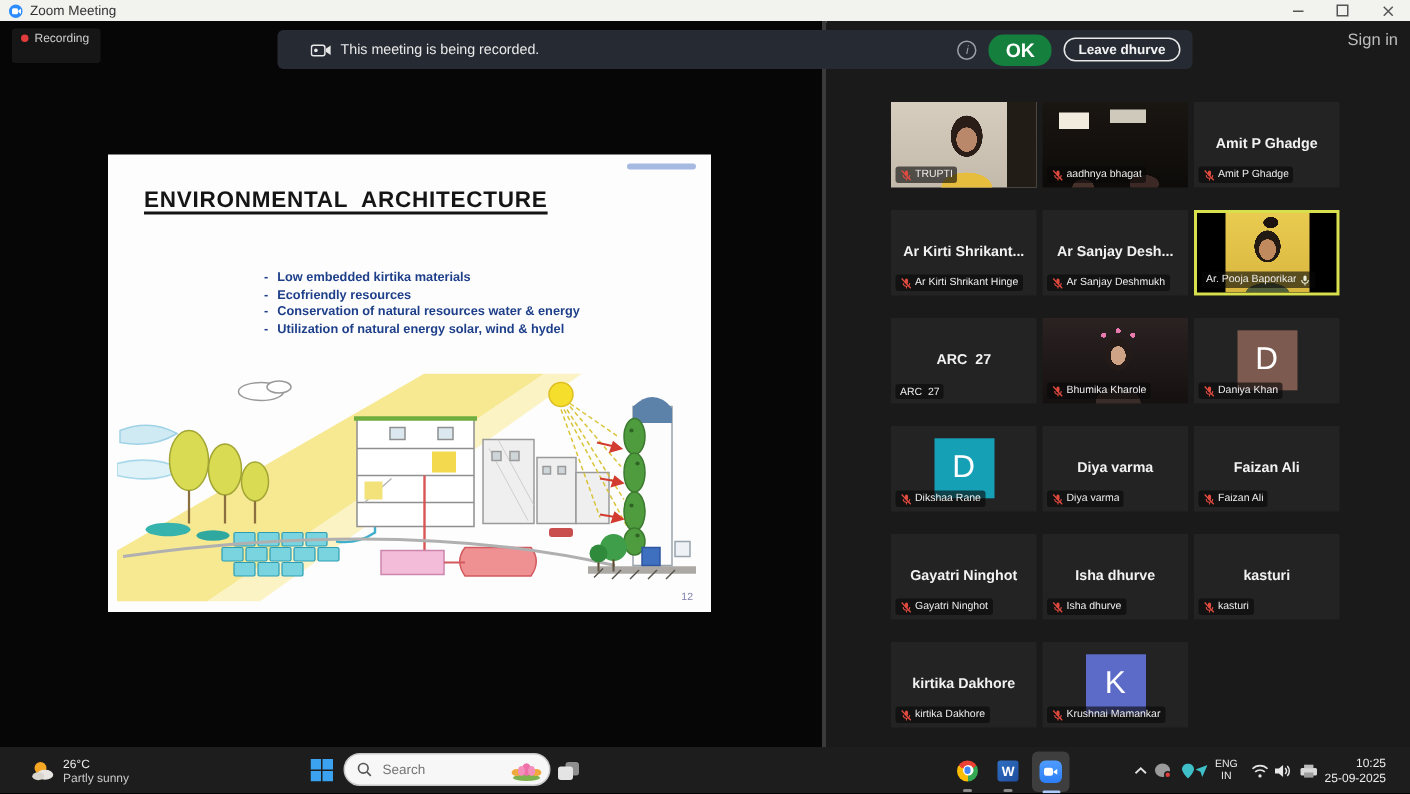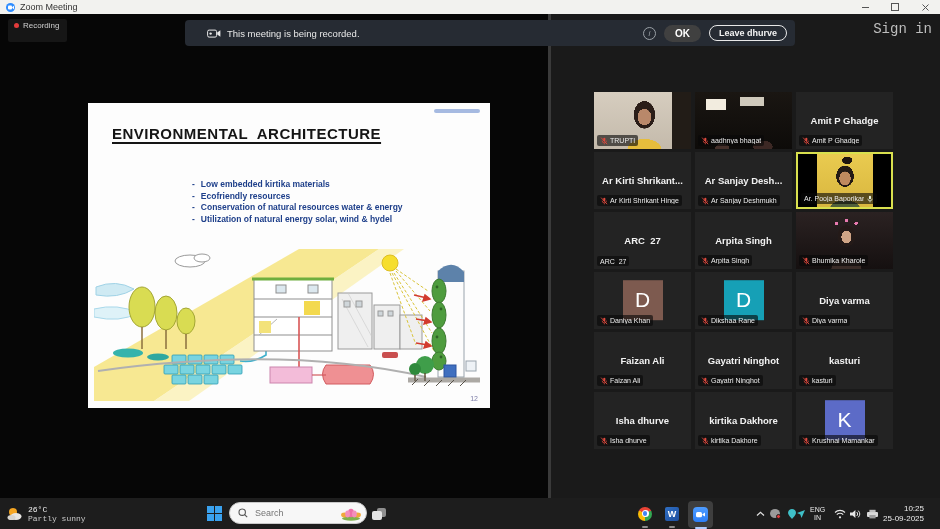--- a/index.html
+++ b/index.html
@@ -28,43 +28,43 @@
        display:flex;align-items:center;gap:4px;padding:2px 8px 12px 6px;}
   #recording-badge .dot{width:5px;height:5px;border-radius:50%;background:#e23b3b;}
   #recording-badge .txt{font-size:8px;color:#cfcfcf;}
 
   #banner{position:absolute;left:165px;top:20px;width:610px;height:26px;background:#262b33;
           border-radius:4px;display:flex;align-items:center;padding:0 8px 0 22px;box-sizing:border-box;gap:6px;margin-left:20px;}
   #banner .msg{font-size:9.5px;color:#e9e9e9;}
   #banner .right{margin-left:auto;display:flex;align-items:center;gap:8px;}
   .info-icon{width:11px;height:11px;border:1px solid #9aa0a6;border-radius:50%;color:#9aa0a6;
              font-size:8px;display:flex;align-items:center;justify-content:center;font-style:italic;}
-  .ok-btn{background:#404040;color:#fff;font-size:10px;font-weight:bold;border:none;
+  .ok-btn{background:#15803d;color:#fff;font-size:13px;font-weight:bold;border:none;
           border-radius:10px;padding:3px 11px;cursor:pointer;}
   .leave-btn{background:transparent;color:#f3f3f3;font-size:9px;font-weight:bold;
           border:1.5px solid #e8e8e8;border-radius:10px;padding:2px 9px;cursor:pointer;}
 
-  #signin{position:absolute;right:8px;top:21px;font-size:14px;color:#bdbdbd;cursor:pointer;font-family:Liberation Mono, monospace;}
+  #signin{position:absolute;right:8px;top:21px;font-size:11px;color:#bdbdbd;cursor:pointer;}
 
   
-  #slide{position:absolute;left:88px;top:103px;width:402px;height:305px;background:#fdfdfd;}
+  #slide{position:absolute;left:72px;top:103px;width:402px;height:305px;background:#fdfdfd;}
   #slide-watermark{position:absolute;top:6px;right:10px;width:46px;height:3.5px;background:#8aa4d8;
                    opacity:.75;border-radius:2px;filter:blur(.4px);}
   #slide-title{position:absolute;left:24px;top:22px;font-size:15px;font-weight:bold;color:#151515;
                letter-spacing:.5px;white-space:pre;text-decoration:underline;
                text-decoration-thickness:1.5px;text-underline-offset:3px;}
   #slide-bullets{position:absolute;left:104px;top:76px;}
   #slide-bullets .li{display:flex;gap:6px;font-size:8.5px;font-weight:bold;color:#1e3f8a;
                      line-height:11.5px;white-space:pre;}
   #page-num{position:absolute;right:12px;bottom:6px;font-size:7px;color:#7d7da8;}
   #illus{position:absolute;left:6px;top:146px;}
 
   
-  #grid{position:absolute;left:594px;top:92px;display:grid;
-        grid-template-columns:repeat(3,97px);grid-auto-rows:57px;gap:3px 4px;}
+  #grid{position:absolute;left:594px;top:68px;display:grid;
+        grid-template-columns:repeat(3,97px);grid-auto-rows:57px;gap:15px 4px;}
   .tile{position:relative;background:#232323;overflow:hidden;box-sizing:border-box;cursor:pointer;}
   .tile.active{border:2px solid #d9e04e;background:#000;}
   .center-name{position:absolute;left:0;right:0;top:50%;transform:translateY(-58%);
                text-align:center;font-size:9.5px;font-weight:bold;color:#f2f2f2;white-space:pre;}
   .avatar{position:absolute;left:50%;top:50%;transform:translate(-50%,-52%);width:40px;height:40px;
           display:flex;align-items:center;justify-content:center;font-size:21px;color:#fff;}
   .av-brown{background:#7d5a4f;}
   .av-teal{background:#16a0b6;}
   .av-indigo{background:#5c6bc7;}
   .chip{position:absolute;left:3px;bottom:3px;max-width:93%;display:flex;align-items:center;gap:2px;
@@ -98,21 +98,21 @@
   .v-pooja .portrait{display:block;width:56px;height:100%;margin:0 auto;background:
     radial-gradient(ellipse 9px 11px at 50% 46%, #c08a5e 62%, rgba(0,0,0,0) 63%),
     radial-gradient(ellipse 14px 17px at 50% 42%, #241a14 62%, rgba(0,0,0,0) 63%),
     radial-gradient(ellipse 8px 6px at 54% 12%, #1d140f 62%, rgba(0,0,0,0) 63%),
     radial-gradient(ellipse 24px 13px at 50% 103%, #51603a 62%, rgba(0,0,0,0) 63%),
     linear-gradient(#e9cb50,#d9b63e);}
 
   
   #taskbar{position:absolute;left:0;top:498px;width:940px;height:31px;background:#1d1d1d;}
   .tb-item{position:absolute;top:0;height:31px;display:flex;align-items:center;cursor:pointer;}
-  #weather{left:6px;gap:5px;font-family:Liberation Mono, monospace;}
+  #weather{left:20px;gap:5px;}
   #weather .lines{display:flex;flex-direction:column;line-height:9px;}
   #weather .temp{font-size:8px;color:#f0f0f0;}
   #weather .cond{font-size:8px;color:#c9c9c9;}
   #start{left:207px;}
   #search-pill{left:229px;top:4px;height:22px;width:138px;background:#f7f7f7;border:1px solid #c9c9c9;
       border-radius:11px;display:flex;align-items:center;padding:0 4px 0 8px;box-sizing:border-box;gap:5px;cursor:text;}
   #search-pill input{flex:1;border:none;outline:none;background:transparent;font-size:9px;color:#444;
       font-family:"Liberation Sans",sans-serif;min-width:0;}
   #taskview{left:372px;}
   .tv{position:relative;width:14px;height:12px;}
@@ -407,35 +407,20 @@
       <div class="tile t-name">
 
       <div class="center-name">ARC  27</div>
 
       <div class="chip">
 
         <span class="chip-text">ARC  27</span>
 
       </div>
     </div>
-      <div class="tile t-name">
-
-      <div class="center-name">Arpita Singh</div>
-
-      <div class="chip">
-        <svg class="mic-off-icon" width="8" height="8" viewBox="0 0 10 10">
-          <rect x="4.1" y="0.8" width="2.6" height="4.6" rx="1.3" fill="#e04a3f"></rect>
-          <path d="M2.7 4.6a2.7 2.7 0 0 0 5.4 0" stroke="#e04a3f" fill="none" stroke-width="0.9"></path>
-          <line x1="5.4" y1="7.3" x2="5.4" y2="9.2" stroke="#e04a3f" stroke-width="0.9"></line>
-          <line x1="1.4" y1="0.8" x2="8.9" y2="9" stroke="#e04a3f" stroke-width="1.1"></line>
-        </svg>
-        <span class="chip-text">Arpita Singh</span>
-
-      </div>
-    </div>
       <div class="tile t-video v-bhumika">
 
       <div class="chip">
         <svg class="mic-off-icon" width="8" height="8" viewBox="0 0 10 10">
           <rect x="4.1" y="0.8" width="2.6" height="4.6" rx="1.3" fill="#e04a3f"></rect>
           <path d="M2.7 4.6a2.7 2.7 0 0 0 5.4 0" stroke="#e04a3f" fill="none" stroke-width="0.9"></path>
           <line x1="5.4" y1="7.3" x2="5.4" y2="9.2" stroke="#e04a3f" stroke-width="0.9"></line>
           <line x1="1.4" y1="0.8" x2="8.9" y2="9" stroke="#e04a3f" stroke-width="1.1"></line>
         </svg>
         <span class="chip-text">Bhumika Kharole</span>
@@ -510,45 +495,45 @@
           <path d="M2.7 4.6a2.7 2.7 0 0 0 5.4 0" stroke="#e04a3f" fill="none" stroke-width="0.9"></path>
           <line x1="5.4" y1="7.3" x2="5.4" y2="9.2" stroke="#e04a3f" stroke-width="0.9"></line>
           <line x1="1.4" y1="0.8" x2="8.9" y2="9" stroke="#e04a3f" stroke-width="1.1"></line>
         </svg>
         <span class="chip-text">Gayatri Ninghot</span>
 
       </div>
     </div>
       <div class="tile t-name">
 
+      <div class="center-name">Isha dhurve</div>
+
+      <div class="chip">
+        <svg class="mic-off-icon" width="8" height="8" viewBox="0 0 10 10">
+          <rect x="4.1" y="0.8" width="2.6" height="4.6" rx="1.3" fill="#e04a3f"></rect>
+          <path d="M2.7 4.6a2.7 2.7 0 0 0 5.4 0" stroke="#e04a3f" fill="none" stroke-width="0.9"></path>
+          <line x1="5.4" y1="7.3" x2="5.4" y2="9.2" stroke="#e04a3f" stroke-width="0.9"></line>
+          <line x1="1.4" y1="0.8" x2="8.9" y2="9" stroke="#e04a3f" stroke-width="1.1"></line>
+        </svg>
+        <span class="chip-text">Isha dhurve</span>
+
+      </div>
+    </div>
+      <div class="tile t-name">
+
       <div class="center-name">kasturi</div>
 
       <div class="chip">
         <svg class="mic-off-icon" width="8" height="8" viewBox="0 0 10 10">
           <rect x="4.1" y="0.8" width="2.6" height="4.6" rx="1.3" fill="#e04a3f"></rect>
           <path d="M2.7 4.6a2.7 2.7 0 0 0 5.4 0" stroke="#e04a3f" fill="none" stroke-width="0.9"></path>
           <line x1="5.4" y1="7.3" x2="5.4" y2="9.2" stroke="#e04a3f" stroke-width="0.9"></line>
           <line x1="1.4" y1="0.8" x2="8.9" y2="9" stroke="#e04a3f" stroke-width="1.1"></line>
         </svg>
         <span class="chip-text">kasturi</span>
-
-      </div>
-    </div>
-      <div class="tile t-name">
-
-      <div class="center-name">Isha dhurve</div>
-
-      <div class="chip">
-        <svg class="mic-off-icon" width="8" height="8" viewBox="0 0 10 10">
-          <rect x="4.1" y="0.8" width="2.6" height="4.6" rx="1.3" fill="#e04a3f"></rect>
-          <path d="M2.7 4.6a2.7 2.7 0 0 0 5.4 0" stroke="#e04a3f" fill="none" stroke-width="0.9"></path>
-          <line x1="5.4" y1="7.3" x2="5.4" y2="9.2" stroke="#e04a3f" stroke-width="0.9"></line>
-          <line x1="1.4" y1="0.8" x2="8.9" y2="9" stroke="#e04a3f" stroke-width="1.1"></line>
-        </svg>
-        <span class="chip-text">Isha dhurve</span>
 
       </div>
     </div>
       <div class="tile t-name">
 
       <div class="center-name">kirtika Dakhore</div>
 
       <div class="chip">
         <svg class="mic-off-icon" width="8" height="8" viewBox="0 0 10 10">
           <rect x="4.1" y="0.8" width="2.6" height="4.6" rx="1.3" fill="#e04a3f"></rect>

